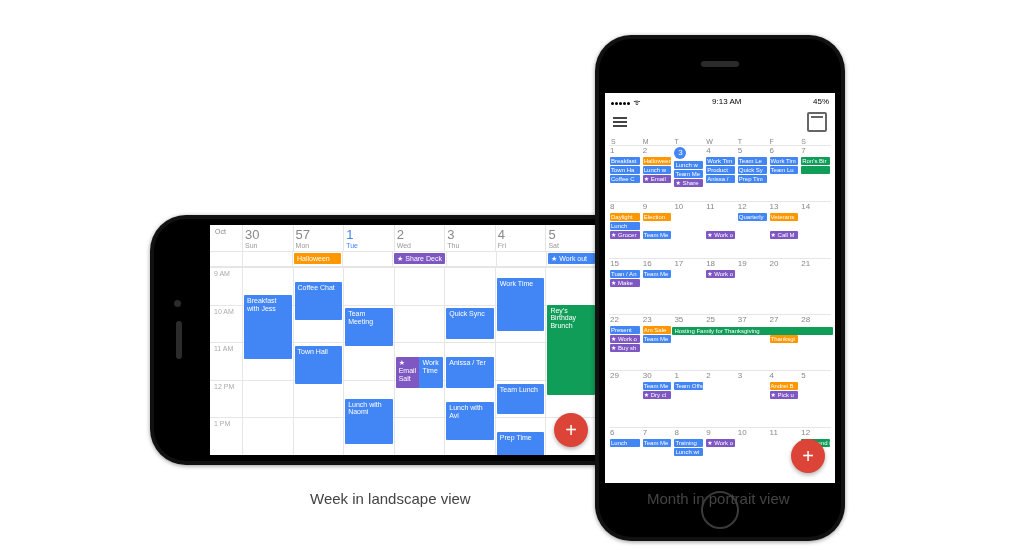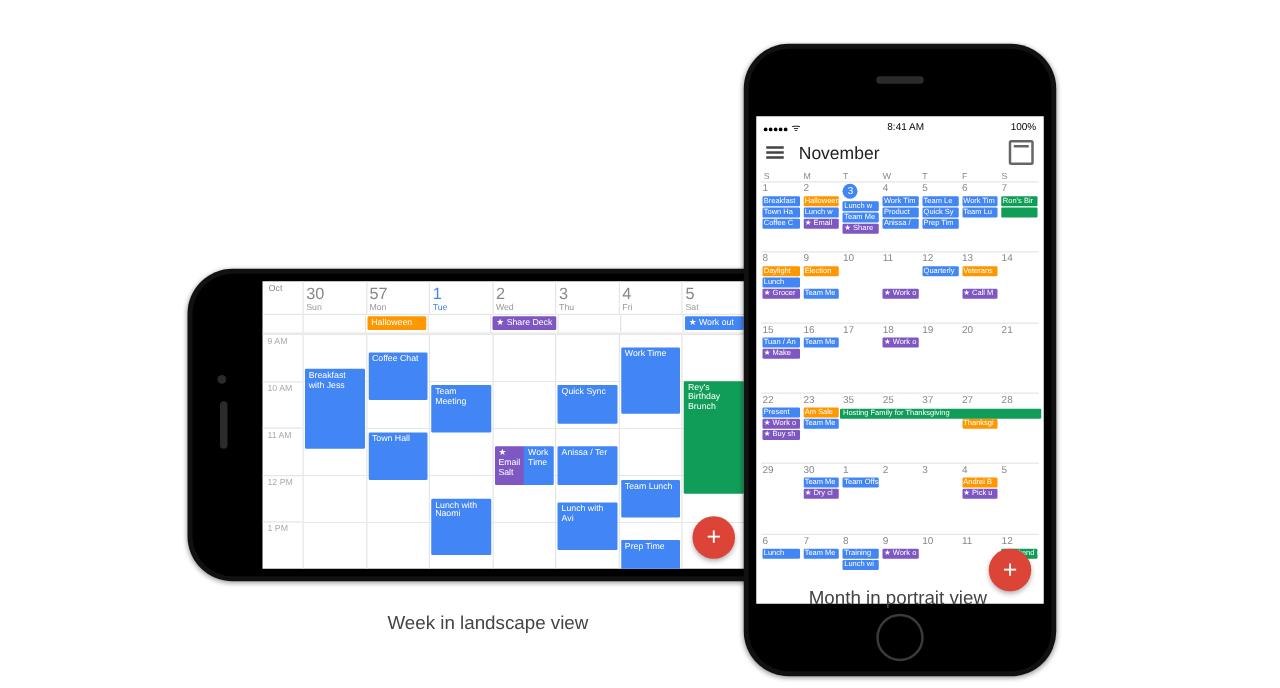--- a/index.html
+++ b/index.html
@@ -158,30 +158,29 @@
     </div>
   </div>
 
   <div class="phone-pt">
     <div class="bezel"></div>
     <div class="speaker"></div>
     <div class="home"></div>
     <div class="screen-pt">
       <div class="status">
         <span class="dots"><span></span><span></span><span></span><span></span><span></span> ᯤ</span>
-        <span>8:41 AM</span>
-        <span>100%</span>
+        <span>9:13 AM</span>
+        <span>45%</span>
       </div>
       <div class="appbar">
         <div class="ham">
             <span></span>
             <span></span>
             <span></span>
           </div>
-        <div class="title">November</div>
         <div class="cal-ico"></div>
       </div>
       <div class="dowrow">
           <div>S</div>
           <div>M</div>
           <div>T</div>
           <div>W</div>
           <div>T</div>
           <div>F</div>
           <div>S</div>
@@ -381,14 +380,14 @@
             </div>
           </div>
         </div>
       <div class="fab">
           <span>+</span>
         </div>
     </div>
   </div>
 
   <div class="caption" style="left:310px;top:490px;">Week in landscape view</div>
-  <div class="caption" style="left:647px;top:470px;white-space:nowrap;">Month in portrait view</div>
+  <div class="caption" style="left:647px;top:490px;white-space:nowrap;">Month in portrait view</div>
 </div>
 
 </body></html>

